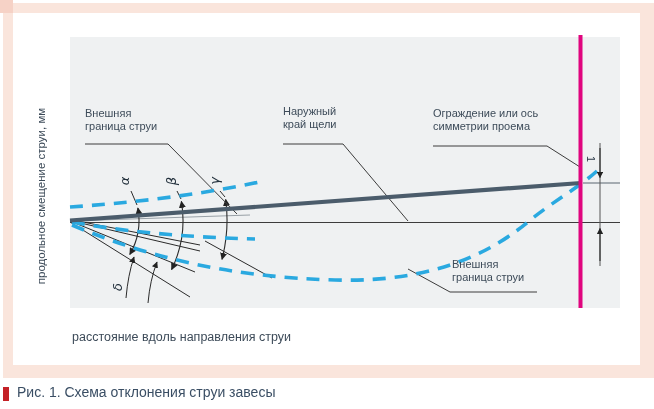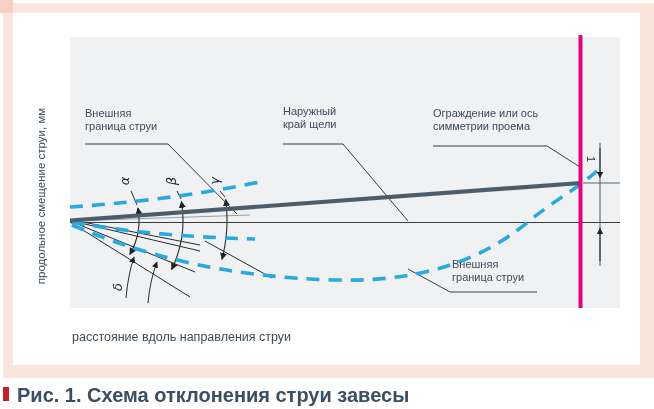--- a/index.html
+++ b/index.html
@@ -12,21 +12,21 @@
   .diagram-svg{position:absolute;left:0;top:0;width:654px;height:409px;pointer-events:none;}
   .lbl{position:absolute;font-size:11px;line-height:1.18;color:#3d4b59;white-space:nowrap;}
   .lbl span{display:block;}
   .axis-lbl-y{position:absolute;left:-54px;top:190px;width:190px;text-align:center;
               font-size:11.5px;color:#3d4b59;transform:rotate(-90deg);}
   .axis-lbl-x{position:absolute;left:72px;top:330px;font-size:12.5px;color:#3d4b59;}
   .greek{position:absolute;width:16px;height:16px;text-align:center;font-size:13px;
          font-style:italic;font-family:"DejaVu Sans",sans-serif;color:#22303c;transform:rotate(-90deg);}
   .dim-lbl{position:absolute;left:584px;top:153px;width:14px;text-align:center;font-size:11px;
            color:#2b3947;transform:rotate(90deg);}
-  .caption{position:absolute;left:17px;top:384px;font-size:20px;font-weight:700;color:#3a4e64;}
+  .caption{position:absolute;left:17px;top:384px;font-size:14px;font-weight:400;color:#3a4e64;}
   .caption-bullet{position:absolute;left:3px;top:387px;width:6px;height:14px;background:#c42127;}
 </style>
 </head>
 <body>
 
 <div class="page">
 
   <div class="frame"></div>
   <div class="corner-accent"></div>
   <div class="panel"></div>

